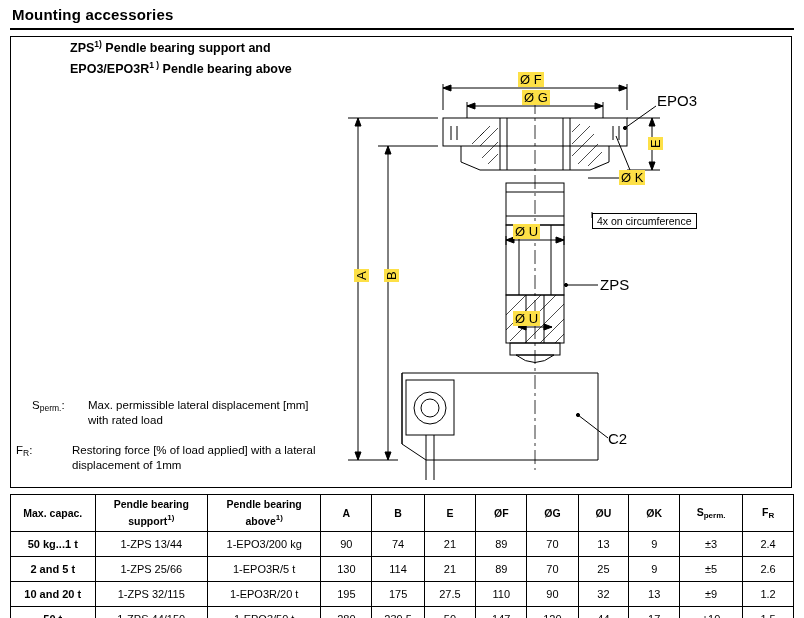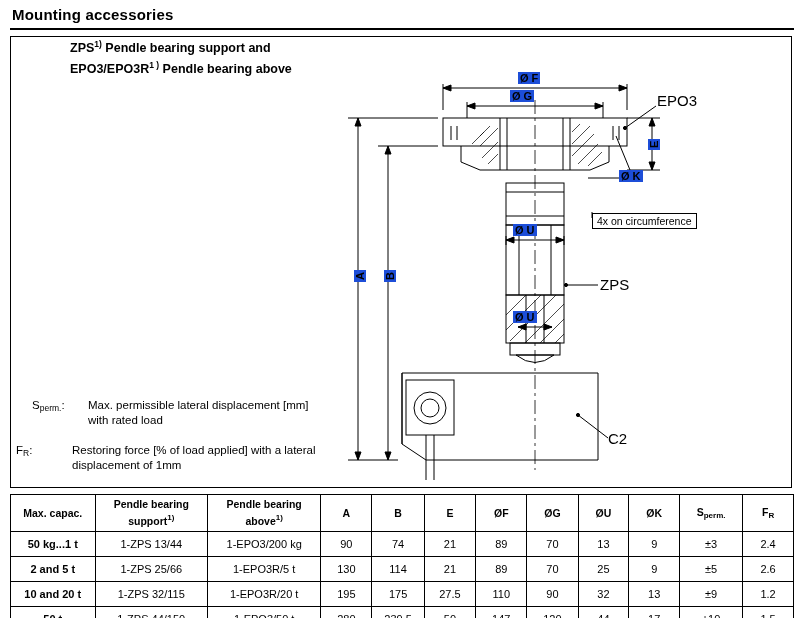--- a/index.html
+++ b/index.html
@@ -90,25 +90,24 @@
   .drawing {
     position: absolute;
     left: 330px;
     top: 40px;
     width: 455px;
     height: 440px;
   }
   .drawing svg { display: block; }
   .dim-label {
     position: absolute;
-    font-size: 11px;
-    background: #1d4ed8;
+    font-size: 13px;
+    background: #fde047;
     padding: 0 2px;
     white-space: nowrap;
-    font-weight: bold;
   }
   .dim-label.vert {
     transform: rotate(-90deg);
     transform-origin: left top;
   }
   .call-label {
     position: absolute;
     font-size: 15px;
     white-space: nowrap;
   }
@@ -316,21 +315,21 @@
 
         <line x1="236" y1="245" x2="268" y2="245"></line>
         <circle cx="236" cy="245" r="1.6" fill="#000"></circle>
 
         <line x1="248" y1="375" x2="278" y2="398"></line>
         <circle cx="248" cy="375" r="1.6" fill="#000"></circle>
       </g>
     </svg>
 
     <div class="dim-label" style="left:188px; top:32px;">Ø F</div>
-    <div class="dim-label" style="left:180px; top:50px;">Ø G</div>
+    <div class="dim-label" style="left:192px; top:50px;">Ø G</div>
     <div class="dim-label" style="left:183px; top:184px;">Ø U</div>
     <div class="dim-label" style="left:183px; top:271px;">Ø U</div>
     <div class="dim-label" style="left:289px; top:130px;">Ø K</div>
     <div class="dim-label vert" style="left:24px; top:242px;">A</div>
     <div class="dim-label vert" style="left:54px; top:242px;">B</div>
     <div class="dim-label vert" style="left:318px; top:110px;">E</div>
 
     <div class="call-label" style="left:327px; top:52px;">EPO3</div>
     <div class="call-label" style="left:270px; top:236px;">ZPS</div>
     <div class="box-label" style="left:262px; top:173px;">4x on circumference</div>

